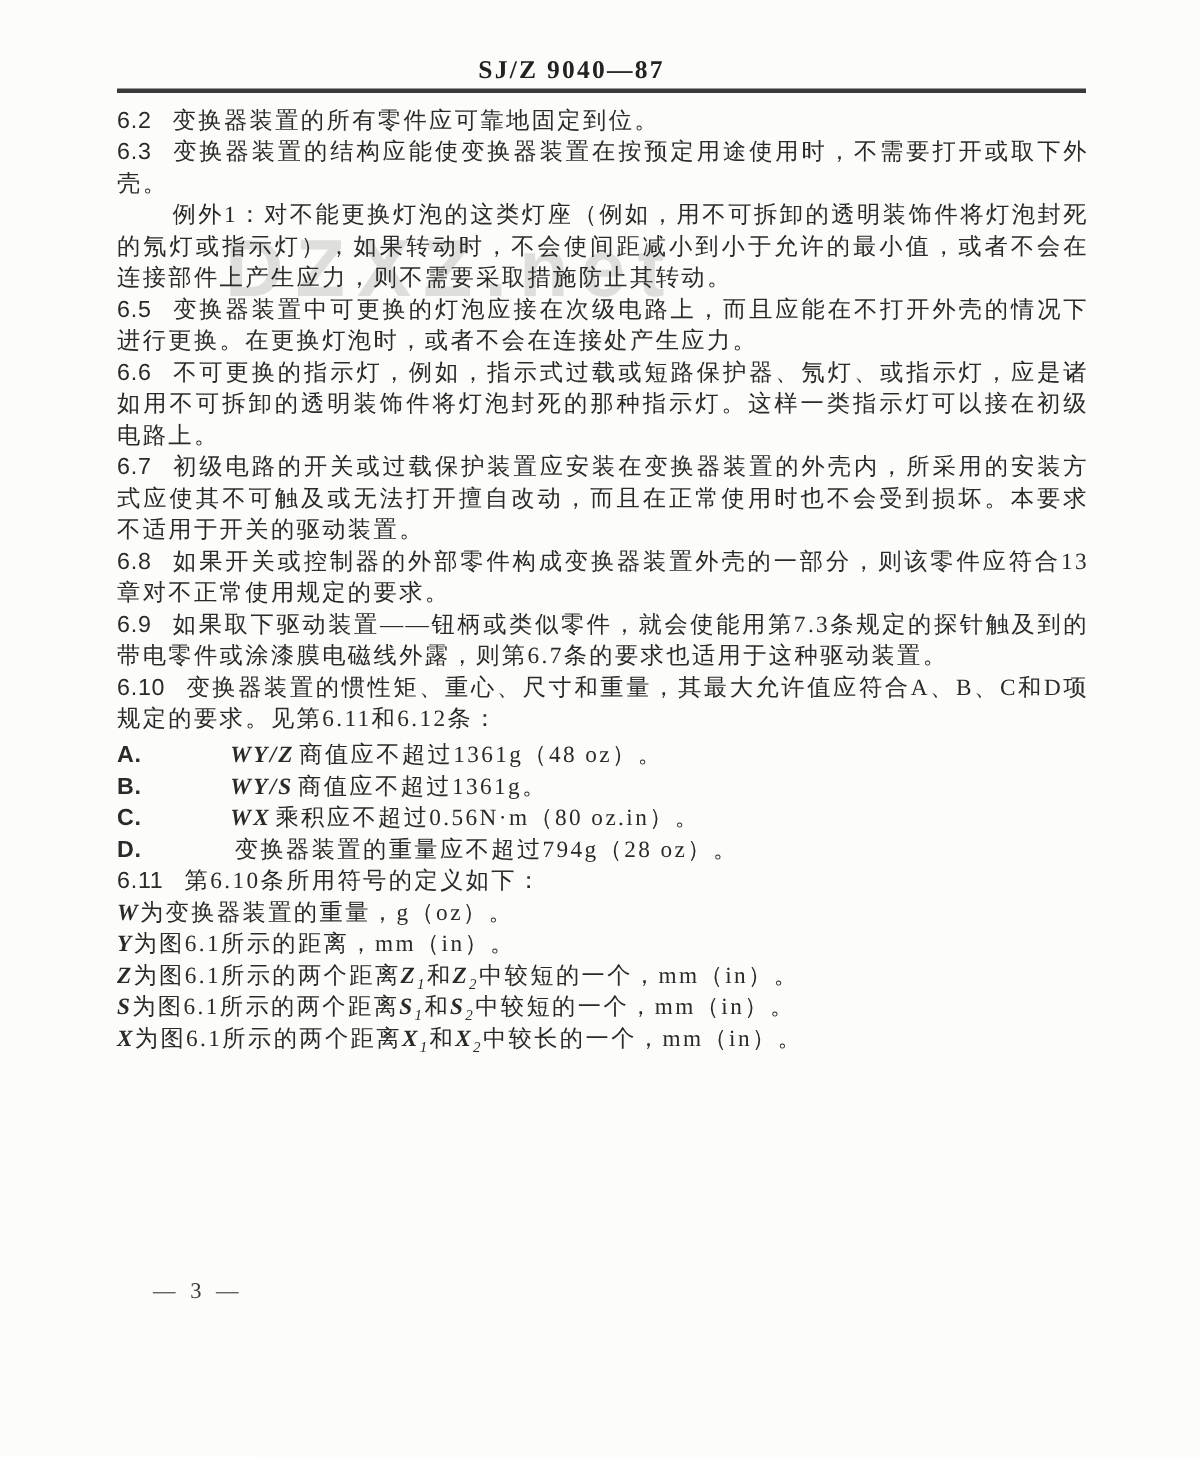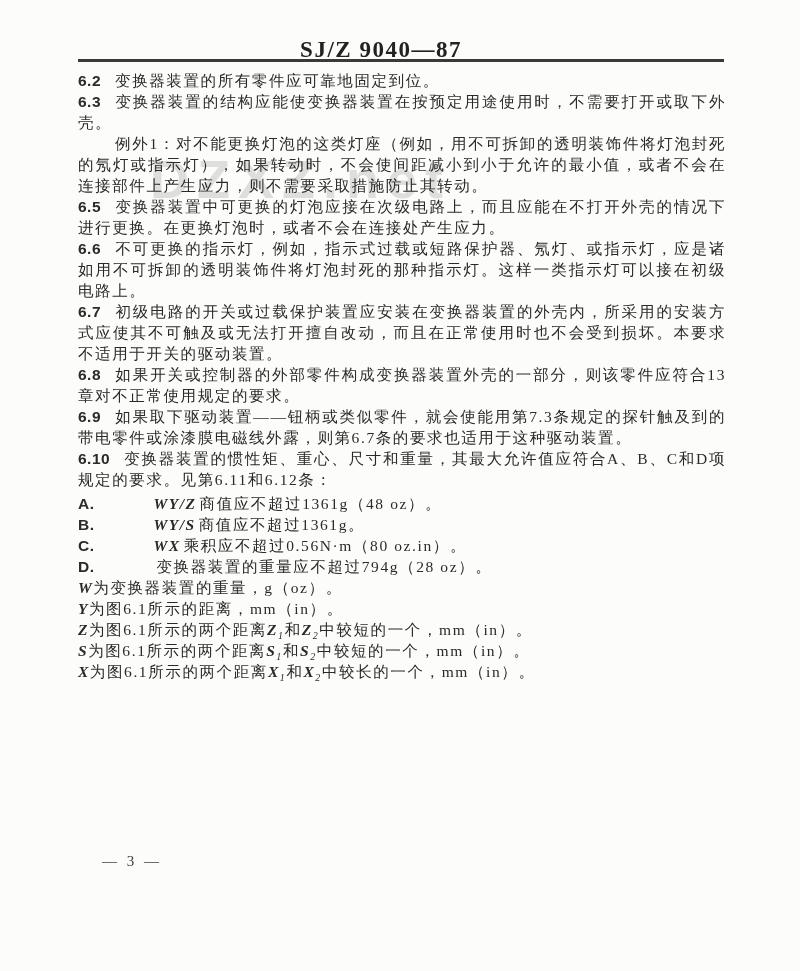--- a/index.html
+++ b/index.html
@@ -30,21 +30,21 @@
     z-index: 0;
     user-select: none;
   }
   .header {
     position: absolute;
     top: 37px;
     left: 0;
     width: 762px;
     text-align: center;
     font-weight: bold;
-    font-size: 23px;
+    font-size: 17px;
     letter-spacing: 1.5px;
     color: #222;
     z-index: 1;
   }
   .rule {
     position: absolute;
     top: 59px;
     left: 78px;
     width: 646px;
     border-top: 3px solid #3a3a3a;
@@ -60,21 +60,21 @@
     letter-spacing: 1.6px;
     text-align: justify;
     z-index: 1;
   }
   .content p {
     margin: 0;
     padding: 0;
   }
   .num {
     font-family: "Liberation Sans", "DejaVu Sans", sans-serif;
-    font-weight: bold;
+    font-weight: normal;
     letter-spacing: 0.5px;
     margin-right: 14px;
   }
   .exc {
     text-indent: 37px;
   }
   .item {
     padding-left: 19px;
   }
   .items-group {
@@ -149,20 +149,21 @@
 
     <p class="sec"><span class="num">6.10</span><span>变换器装置的惯性矩、重心、尺寸和重量，其最大允许值应符合A、B、C和D项规定的要求。见第6.11和6.12条：</span></p>
 
     <div class="items-group">
       <p class="item"><span class="label">A.</span><span class="formula">WY/Z</span><span>商值应不超过1361g（48 oz）。</span></p>
       <p class="item"><span class="label">B.</span><span class="formula">WY/S</span><span>商值应不超过1361g。</span></p>
       <p class="item"><span class="label">C.</span><span class="formula">WX</span><span>乘积应不超过0.56N·m（80 oz.in）。</span></p>
       <p class="item"><span class="label">D.</span><span class="formula"></span><span>变换器装置的重量应不超过794g（28 oz）。</span></p>
     </div>
 
+    <p class="sec"><span class="num">6.11</span><span>第6.10条所用符号的定义如下：</span></p>
 
     <p class="def"><span class="sym">W</span><span>为变换器装置的重量，g（oz）。</span></p>
 
     <p class="def"><span class="sym">Y</span><span>为图6.1所示的距离，mm（in）。</span></p>
 
     <p class="def"><span class="sym">Z</span><span>为图6.1所示的两个距离</span><span class="sym">Z</span><sub class="subd">1</sub><span>和</span><span class="sym">Z</span><sub class="subd">2</sub><span>中较短的一个，mm（in）。</span></p>
 
     <p class="def"><span class="sym">S</span><span>为图6.1所示的两个距离</span><span class="sym">S</span><sub class="subd">1</sub><span>和</span><span class="sym">S</span><sub class="subd">2</sub><span>中较短的一个，mm（in）。</span></p>
 
     <p class="def"><span class="sym">X</span><span>为图6.1所示的两个距离</span><span class="sym">X</span><sub class="subd">1</sub><span>和</span><span class="sym">X</span><sub class="subd">2</sub><span>中较长的一个，mm（in）。</span></p>

